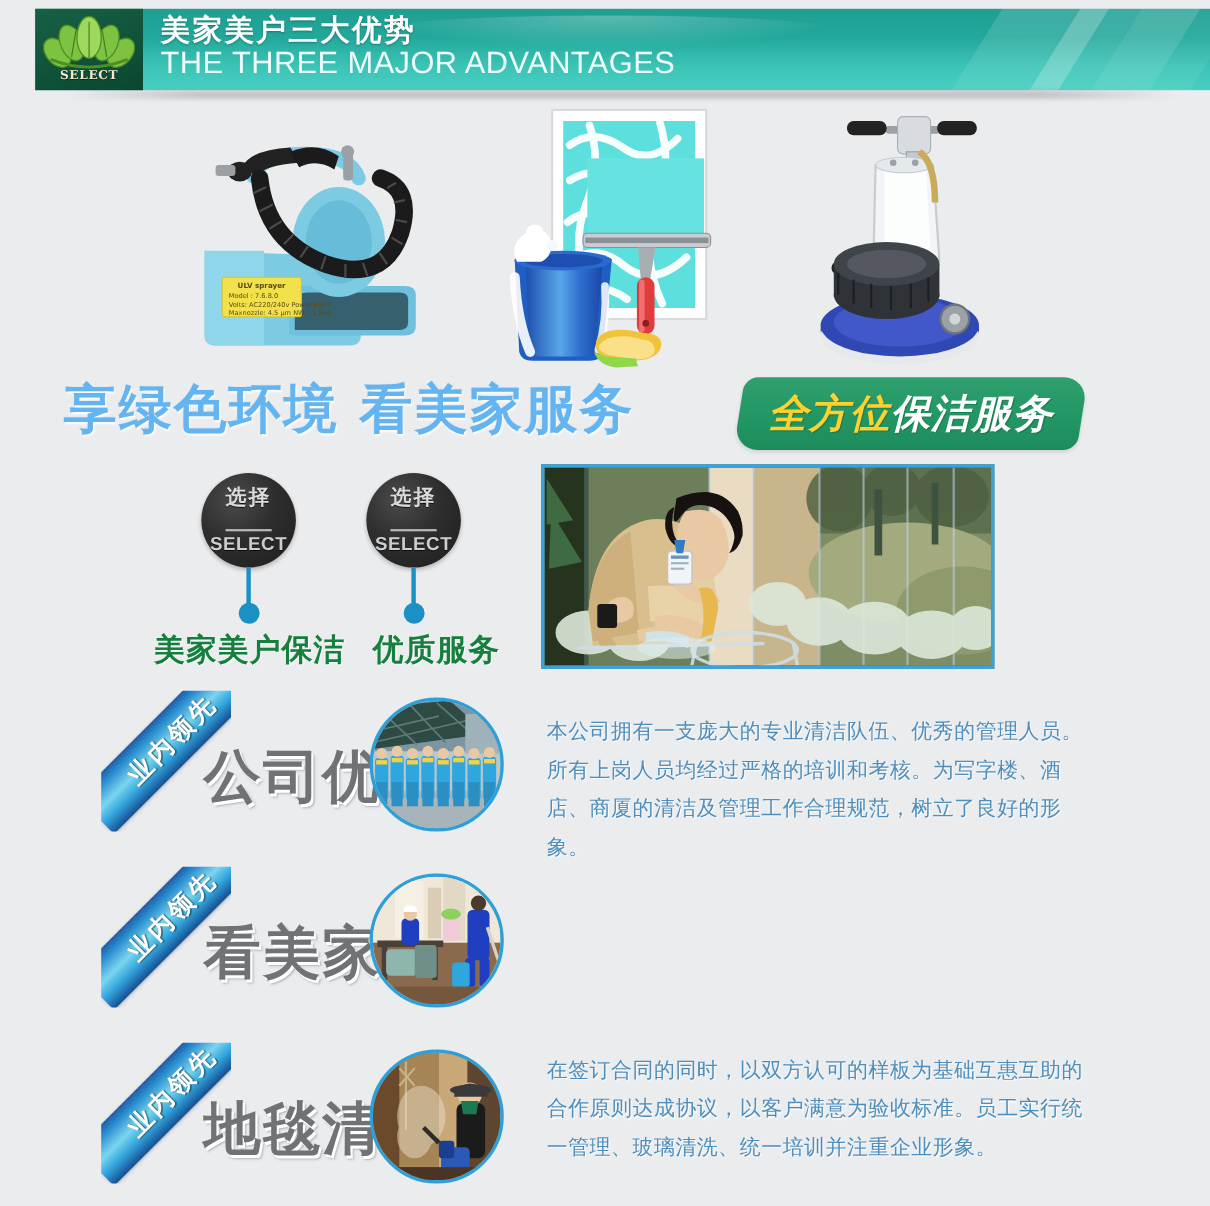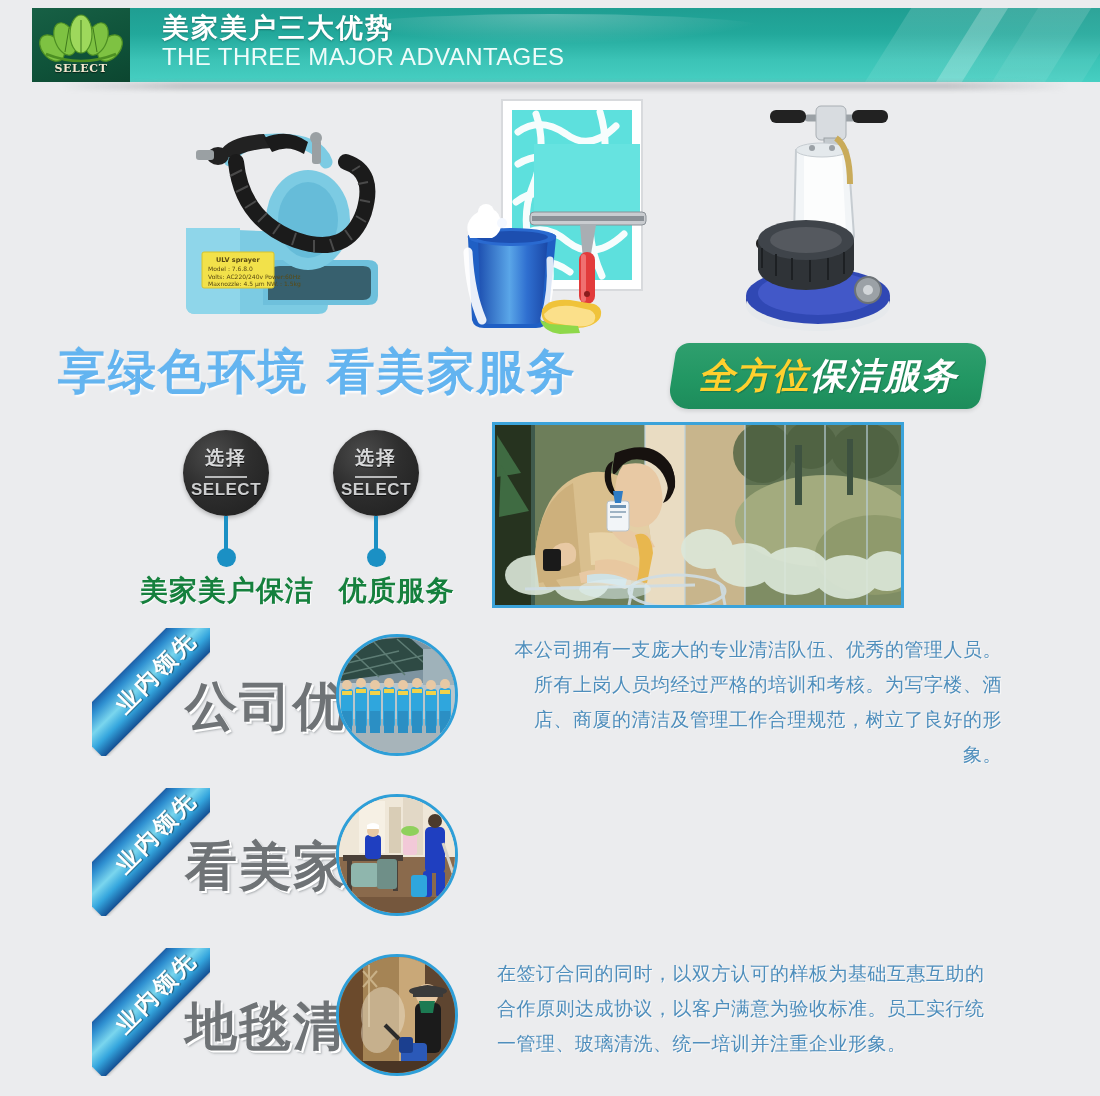--- a/index.html
+++ b/index.html
@@ -42,27 +42,27 @@
     background: linear-gradient(160deg,#176045 0%, #0f5239 60%, #0c4630 100%);
     z-index: 3;
   }
   .logo-leaves { position: absolute; left: 50%; top: 6px; transform: translateX(-50%); }
   .logo-name {
     position: absolute; bottom: 7px; left: 0; width: 100%;
     text-align: center; color: #f3e9d0; font-size: 11px; font-weight: bold;
     letter-spacing: .6px; font-family: "DejaVu Serif","Liberation Serif",serif;
     text-shadow: 0 1px 1px rgba(0,0,0,.6);
   }
-  .hdr-texts { position: absolute; left: 146px; top: 12px; z-index: 4; margin-left: 16px; }
+  .hdr-texts { position: absolute; left: 146px; top: 12px; z-index: 4; }
   .hdr-cn {
     color: #ffffff; font-size: 27px; font-weight: bold; letter-spacing: 2px;
     line-height: 32px; text-shadow: 0 1px 2px rgba(0,0,0,.28);
   }
   .hdr-en {
-    color: #eefcfa; font-size: 24px; letter-spacing: .4px; line-height: 26px;
+    color: #eefcfa; font-size: 28px; letter-spacing: .4px; line-height: 26px;
     font-family: "Liberation Sans", sans-serif;
   }
   .hdr-shadow {
     position: absolute; left: 60px; top: 82px; width: 1010px; height: 8px;
     background: linear-gradient(90deg, rgba(160,160,165,0) 0%, rgba(150,150,155,.45) 12%, rgba(150,150,155,.45) 88%, rgba(160,160,165,0) 100%);
     filter: blur(2px);
   }
 
   
   .prod { position: absolute; }
@@ -97,21 +97,21 @@
   .badge-1 { left: 183px; top: 430px; }
   .badge-2 { left: 333px; top: 430px; }
   .badge-circle {
     width: 86px; height: 86px; border-radius: 50%;
     background: radial-gradient(circle at 35% 28%, #4b4b4b 0%, #2e2e2e 45%, #1e1e1e 100%);
     display: flex; flex-direction: column; align-items: center; justify-content: center;
     box-shadow: 0 2px 4px rgba(0,0,0,.25);
   }
   .badge-cn {
     color: #d9dadb; font-size: 19px; font-weight: bold; letter-spacing: 2px;
-    line-height: 22px; border-bottom: 2px solid #b9babb; padding-bottom: 8px;
+    line-height: 22px; border-bottom: 2px solid #b9babb; padding-bottom: 18px;
     text-shadow: 0 1px 0 rgba(0,0,0,.7);
   }
   .badge-en {
     color: #cdcecf; font-size: 17px; font-weight: bold; letter-spacing: .5px;
     line-height: 20px; margin-top: 2px; font-family: "Liberation Sans", sans-serif;
     text-shadow: 0 1px 0 rgba(0,0,0,.7);
   }
   .badge-stem {
     width: 4px; height: 34px; background: #1b90c4; margin: 0 auto;
   }
@@ -164,21 +164,21 @@
     position: absolute; left: 336px; top: 6px; width: 122px; height: 122px;
     border-radius: 50%; border: 3px solid #2e9fd8; overflow: hidden; background: #9bb6c4;
   }
   .adv-text {
     position: absolute; left: 497px; top: 2px; width: 505px;
     font-size: 19px; line-height: 35px; color: #4e8ebc; letter-spacing: .5px;
     text-shadow: 1px 1px 1px rgba(255,255,255,.85);
   }
   .adv-2 .adv-text { top: 0px; }
   .adv-3 .adv-text { top: 8px; }
-  .adv-1 .adv-text { top: 4px; text-align: right; }
+  .adv-1 .adv-text { top: 20px; }
 </style>
 </head>
 <body>
 
 <div class="header-wrap">
   <div class="header-bar">
     <div class="hdr-gloss"></div>
     <div class="hdr-stripe-c"></div>
     <div class="hdr-stripe-b"></div>
     <div class="hdr-stripe-a"></div>

